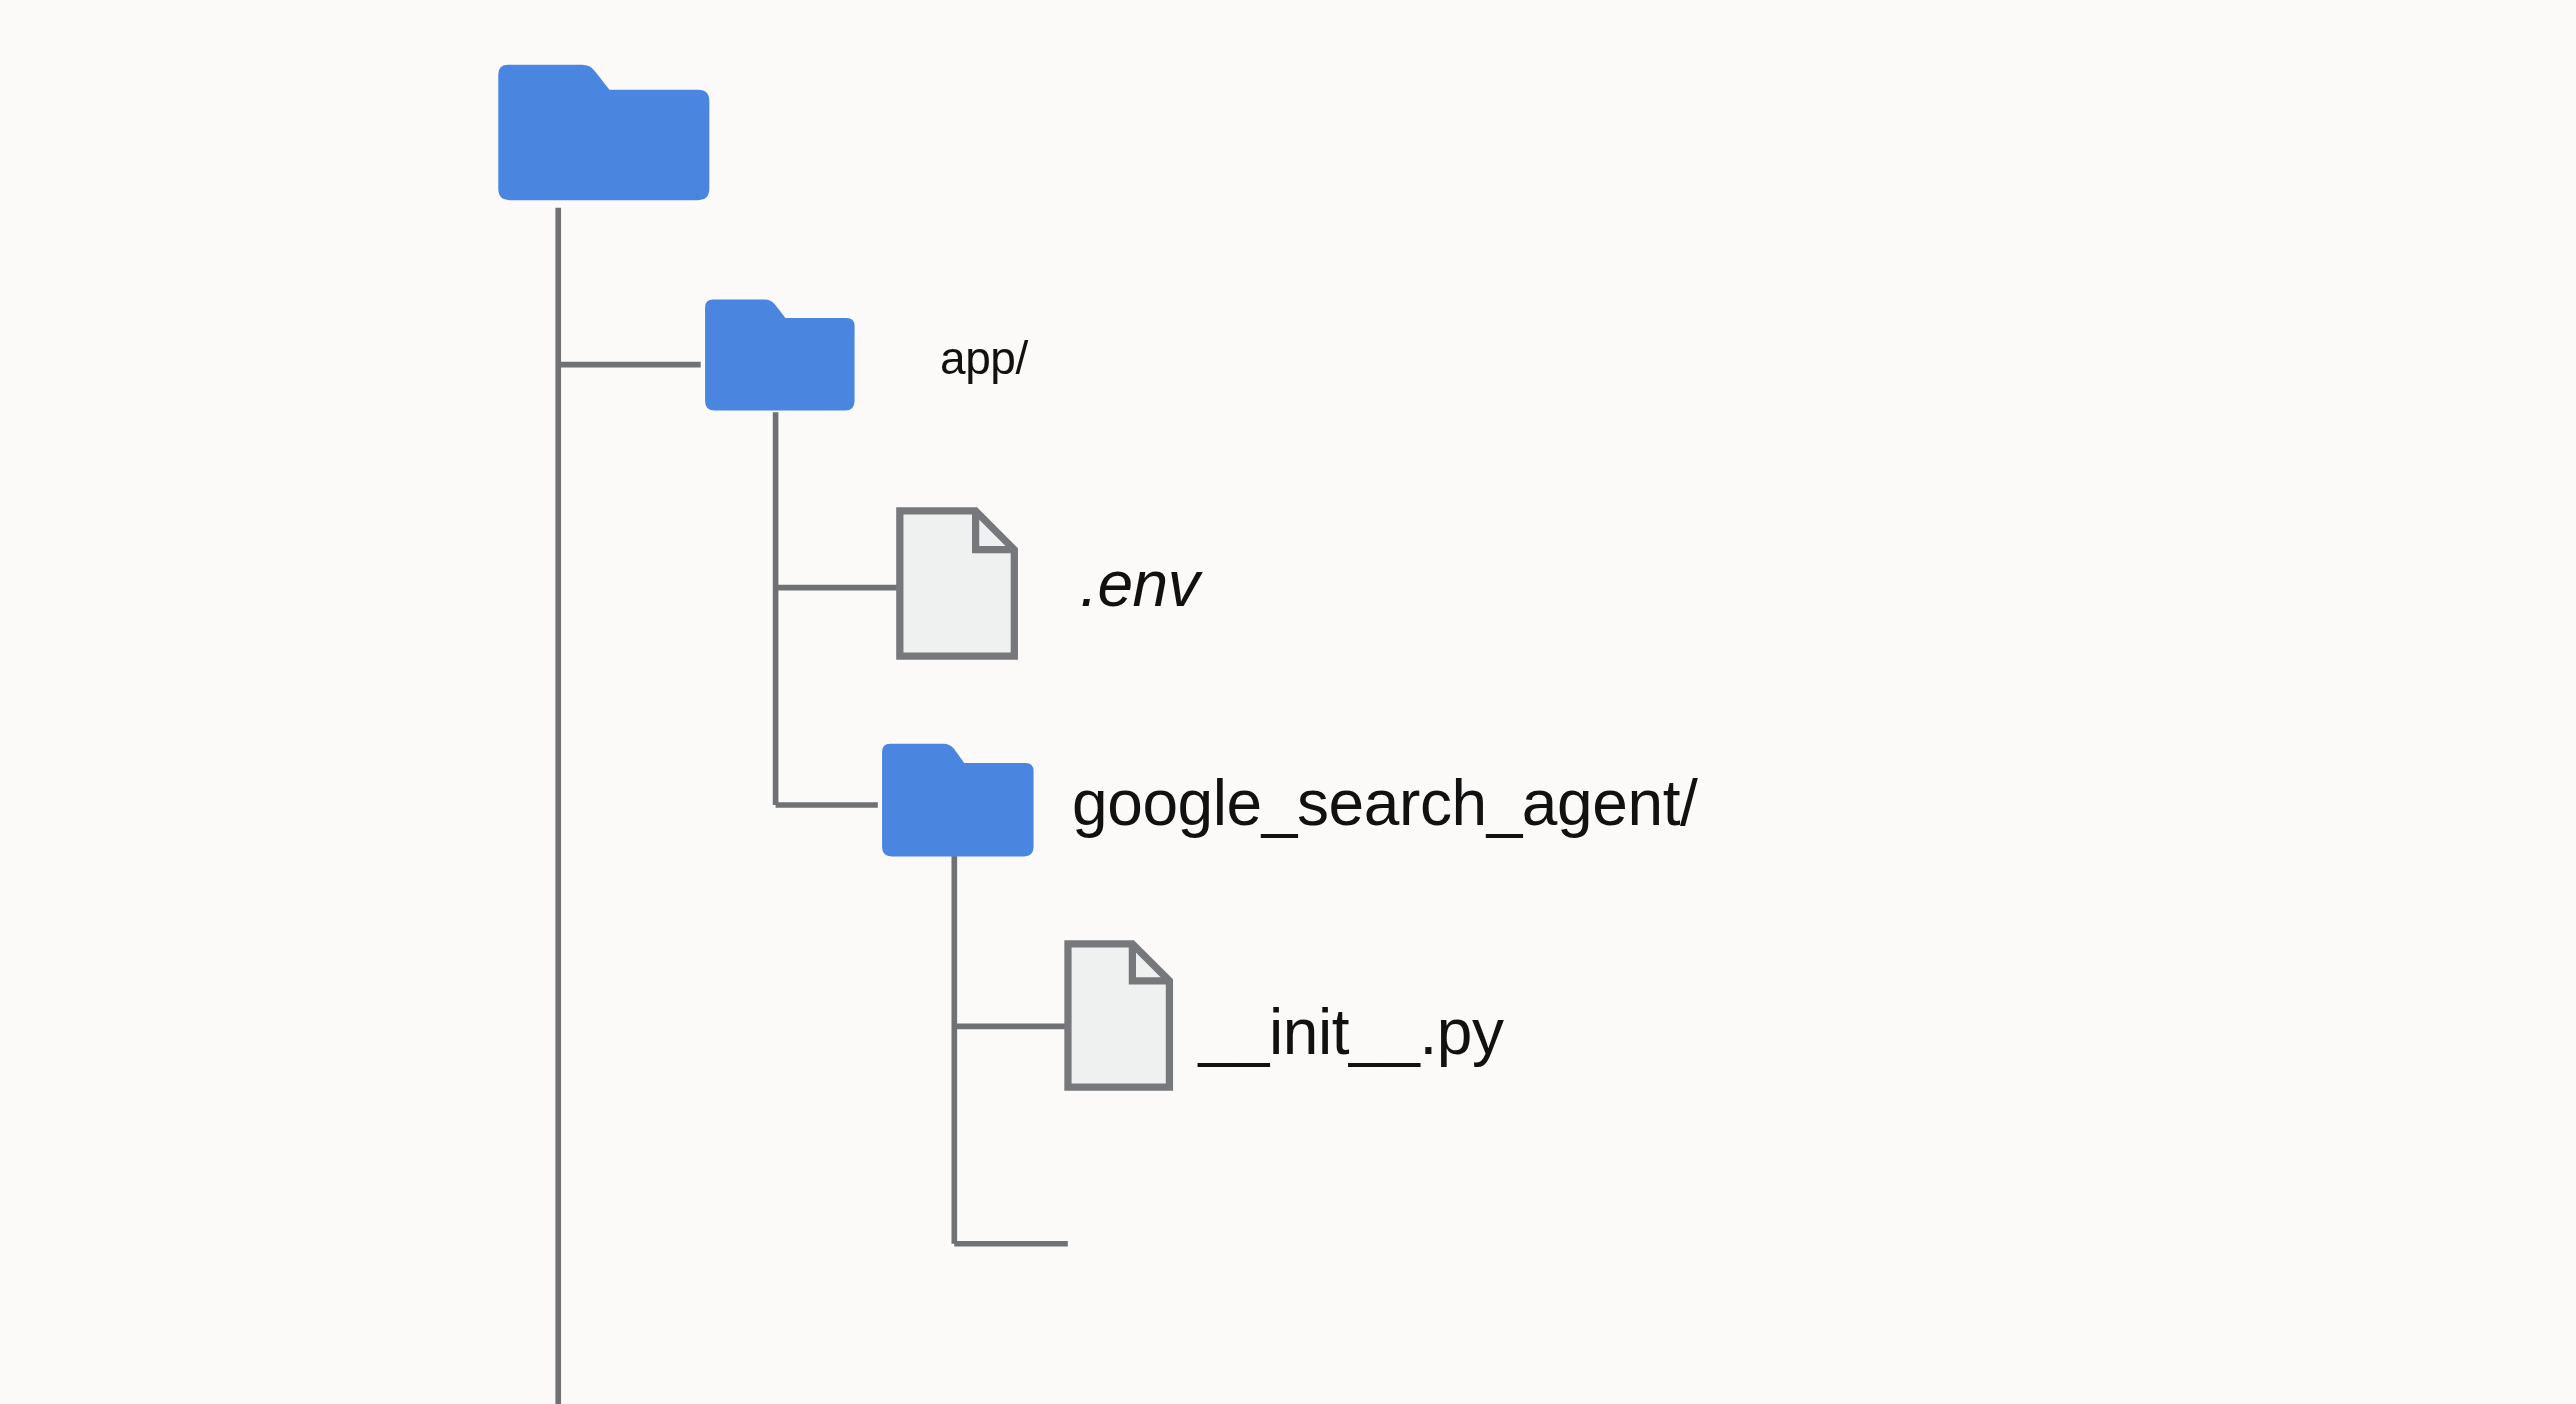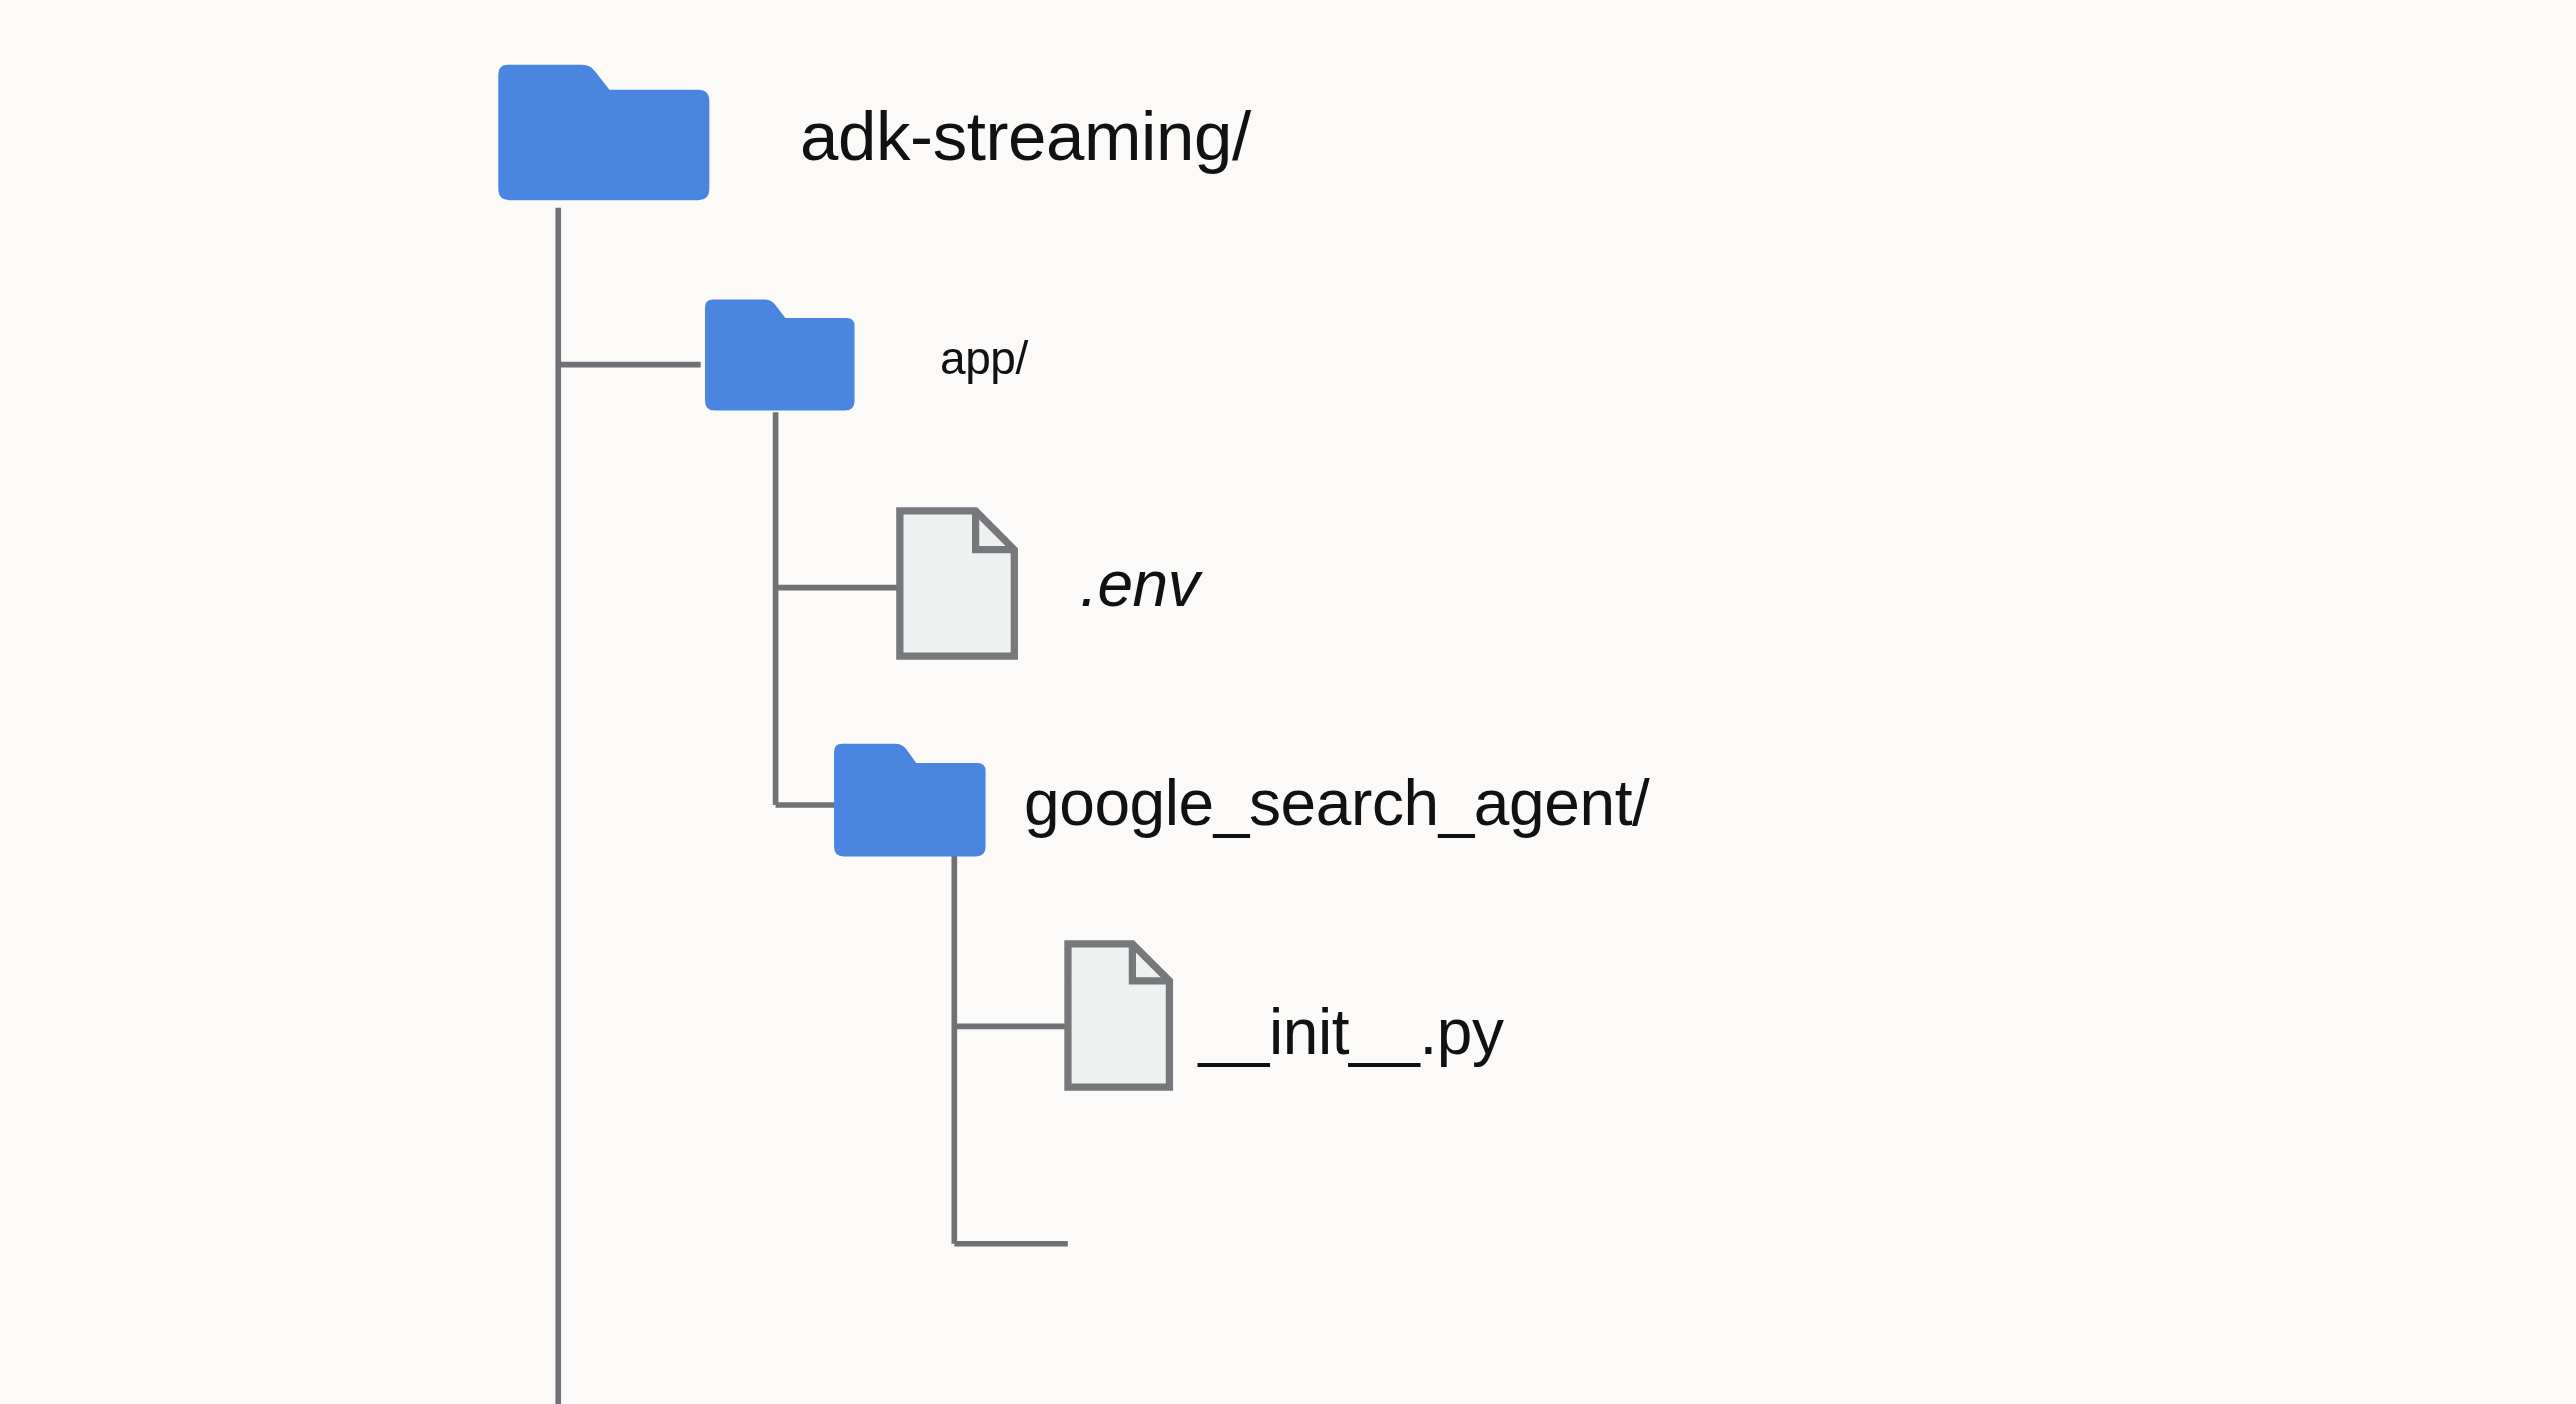--- a/index.html
+++ b/index.html
@@ -82,21 +82,20 @@
                  L 152 33
                  L 262 33
                  Q 276 33 276 47
                  L 276 156
                  Q 276 170 262 170
                  L 28 170
                  Q 14 170 14 156
                  Z" fill="#4a86e0"></path>
       </svg>
     </span>
-    <span class="node-label" style="margin-left:81px;">adk-streaming/</span>
   </div>
 
   <div class="node lvl1" style="left:697px; top:298px;">
     <span>
       <svg class="folder-icon" width="164" height="119" viewBox="0 0 204 148">
         <path d="M 10 12
                  Q 10 2 20 2
                  L 84 2
                  Q 92 2 97 8
                  L 110 25
@@ -115,21 +114,21 @@
   <div class="node lvl2" style="left:895px; top:506px;font-style:italic;">
     <span>
       <svg class="file-icon" width="129" height="155" viewBox="0 0 160 192">
         <path d="M 6 6 L 100 6 L 148 54 L 148 186 L 6 186 Z" fill="#eff0f0" stroke="#77787b" stroke-width="9" stroke-linejoin="miter"></path>
         <path d="M 100 6 L 100 54 L 148 54" fill="none" stroke="#77787b" stroke-width="9" stroke-linejoin="miter"></path>
       </svg>
     </span>
     <span class="node-label" style="margin-left:56px;">.env</span>
   </div>
 
-  <div class="node lvl2" style="left:826px; top:742px;">
+  <div class="node lvl2" style="left:874px; top:742px;">
     <span>
       <svg class="folder-icon" width="166" height="121" viewBox="0 0 206 150">
         <path d="M 10 12
                  Q 10 2 20 2
                  L 86 2
                  Q 94 2 99 8
                  L 112 26
                  L 188 26
                  Q 198 26 198 36
                  L 198 130

